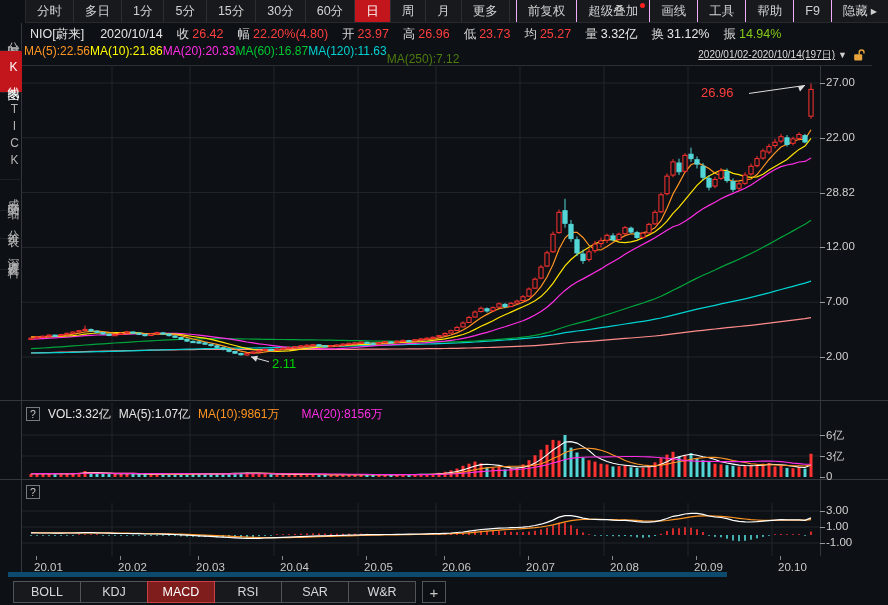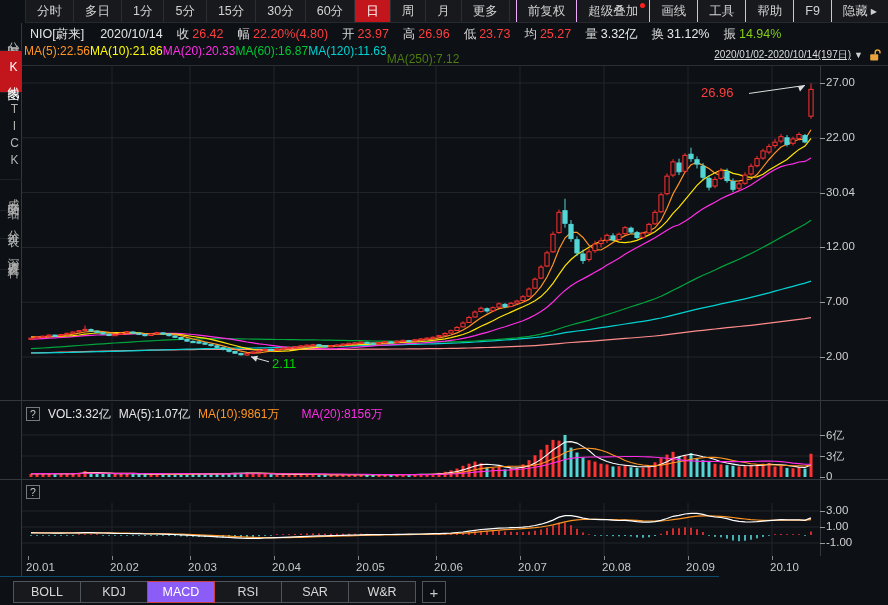--- a/index.html
+++ b/index.html
@@ -19,21 +19,21 @@
   .mitem .arr{font-style:normal;font-size:8px;margin-left:3px;color:#cfcfcf}
   
   .infobar{position:absolute;left:25px;top:23px;right:0;height:22px;display:flex;align-items:center;
            font-size:12.5px;color:#e4e4e4;white-space:nowrap}
   .infobar .sym{margin-left:5px}
   .infobar .idate{margin-left:16px}
   .ifield{margin-left:14px}
   .ifield .lab{color:#d8d8d8}
   .ifield .val{margin-left:3px}
   
-  .mabar{position:absolute;left:22px;top:45px;right:0;height:21px;display:flex;align-items:center;
+  .mabar{position:absolute;left:22px;top:45px;right:16px;height:21px;display:flex;align-items:center;
          font-size:12px;border-bottom:1px solid #2b2e33;background:#0d1014}
   .rangebox{margin-left:auto;display:flex;align-items:center;margin-right:6px;cursor:pointer}
   .rangebox .rl{color:#dcdcdc;text-decoration:underline;font-size:10px}
   .rangebox .tri{font-size:9px;color:#cfcfcf;margin-left:3px}
   .rangebox svg{margin-left:5px}
   
   .sidebar{position:absolute;left:0;top:23px;width:22px;height:554px;background:#0d1014;
            border-right:1px solid #34383e;display:flex;flex-direction:column;align-items:center}
   .side-item{writing-mode:vertical-rl;text-orientation:upright;letter-spacing:3px;color:#b4b4b4;
              font-size:12px;padding:9px 0;width:22px;text-align:center;cursor:pointer;
@@ -44,28 +44,28 @@
   .divider{position:absolute;left:0;right:0;height:1px;background:#34383e}
   .vline-right{position:absolute;left:820px;top:66px;width:1px;height:490px;background:#34383e}
   .rail-label{position:absolute;left:826px;width:60px;font-size:11.5px;color:#d0d0d0;white-space:nowrap}
   .rail-tick{position:absolute;left:820px;width:5px;height:1px;background:#9a9a9a}
   .pane-header{position:absolute;left:22px;right:68px;height:20px;display:flex;align-items:center;
                font-size:12px;white-space:nowrap;z-index:5}
   .helpbox{width:14px;height:14px;border:1px solid #767b82;color:#c8c8c8;font-size:10.5px;
            display:flex;align-items:center;justify-content:center;margin-left:4px;cursor:pointer}
   .pane-header .hlabel{margin-left:8px}
   
-  .xaxis{position:absolute;left:0;top:556px;width:719px;height:21px;border-bottom:1px solid #0c4a6e}
+  .xaxis{position:absolute;left:8px;top:556px;width:719px;height:21px;border-bottom:5px solid #0c4a6e}
   .xlabel{position:absolute;top:5px;font-size:11.5px;color:#c8c8c8}
   .xtick{position:absolute;top:0;width:1px;height:4px;background:#85898f}
   
   .tabbar{position:absolute;left:14px;top:581px;display:flex;align-items:center}
   .tab{width:68px;height:22px;line-height:20px;text-align:center;border:1px solid #50555b;
        margin-left:-1px;background:#17191d;color:#d8d8d8;font-size:12.5px;cursor:pointer}
-  .tab.active{background:#8b5cf6;border-color:#c84046;color:#fff;z-index:2}
+  .tab.active{background:#7f1d1d;border-color:#c84046;color:#fff;z-index:2}
   .addbox{width:24px;height:22px;margin-left:6px;border:1px solid #50555b;color:#c8c8c8;
           display:flex;align-items:center;justify-content:center;font-size:15px;cursor:pointer}
 </style>
 </head>
 <body>
 
 <div class="app">
 
   <div class="menubar">
     <div class="menu-left">
@@ -738,21 +738,21 @@
       <polyline points="9.0,29.9 15.0,30.0 21.0,30.0 27.0,30.0 33.0,30.1 39.0,30.1 45.0,30.0 51.0,30.0 57.0,29.8 63.0,29.7 69.0,29.7 75.0,29.8 81.0,30.0 87.0,30.2 93.0,30.4 99.0,30.5 105.0,30.5 111.0,30.6 117.0,30.7 123.0,31.0 129.0,31.0 135.0,31.0 141.0,31.1 147.0,31.3 153.0,31.5 159.0,31.9 165.0,32.2 171.0,32.5 177.0,32.8 183.0,33.1 189.0,33.4 195.0,33.8 201.0,34.1 207.0,34.5 213.0,34.8 219.0,35.2 225.0,35.4 231.0,35.4 237.0,35.3 243.0,35.0 249.0,34.9 255.0,34.7 261.0,34.4 267.0,34.2 273.0,33.9 279.0,33.6 285.0,33.3 291.0,33.1 297.0,32.9 303.0,32.8 309.0,32.7 315.0,32.5 321.0,32.4 327.0,32.2 333.0,32.0 339.0,31.8 345.0,31.7 351.0,31.7 357.0,31.7 363.0,31.5 369.0,31.5 375.0,31.4 381.0,31.3 387.0,31.2 393.0,31.1 399.0,31.0 405.0,30.9 411.0,30.7 417.0,30.6 423.0,30.3 429.0,30.0 435.0,29.5 441.0,29.0 447.0,28.2 453.0,27.4 459.0,26.5 465.0,26.1 471.0,25.6 477.0,25.1 483.0,25.0 489.0,24.7 495.0,24.5 501.0,24.1 507.0,23.5 513.0,22.5 519.0,21.2 525.0,19.4 531.0,17.1 537.0,14.1 543.0,12.7 549.0,12.7 555.0,13.7 561.0,15.2 567.0,16.0 573.0,16.4 579.0,16.7 585.0,16.7 591.0,17.2 597.0,17.5 603.0,17.4 609.0,17.8 615.0,18.6 621.0,19.1 627.0,19.2 633.0,18.7 639.0,17.4 645.0,15.5 651.0,13.3 657.0,12.4 663.0,11.0 669.0,10.3 675.0,10.3 681.0,11.3 687.0,13.0 693.0,14.0 699.0,14.5 705.0,15.7 711.0,17.3 717.0,18.4 723.0,18.9 729.0,19.0 735.0,18.7 741.0,18.2 747.0,17.7 753.0,17.2 759.0,16.7 765.0,16.9 771.0,16.9 777.0,16.9 783.0,17.4 789.0,14.9" fill="none" stroke="#ffffff" stroke-width="1.2"></polyline>
     </svg>
 
   <div class="vline-right"></div>
   <div id="rails">
       <div class="rail-tick" style="top: 83px;"></div>
       <div class="rail-label" style="top: 76px;">27.00</div>
       <div class="rail-tick" style="top: 137.8px;"></div>
       <div class="rail-label" style="top: 130.8px;">22.00</div>
       <div class="rail-tick" style="top: 192.6px;"></div>
-      <div class="rail-label" style="top: 185.6px;">30.04</div>
+      <div class="rail-label" style="top: 185.6px;">28.82</div>
       <div class="rail-tick" style="top: 247.4px;"></div>
       <div class="rail-label" style="top: 240.4px;">12.00</div>
       <div class="rail-tick" style="top: 302.2px;"></div>
       <div class="rail-label" style="top: 295.2px;">7.00</div>
       <div class="rail-tick" style="top: 357px;"></div>
       <div class="rail-label" style="top: 350px;">2.00</div>
       <div class="rail-tick" style="top: 435px;"></div>
       <div class="rail-label" style="top: 428px;">6亿</div>
       <div class="rail-tick" style="top: 456px;"></div>
       <div class="rail-label" style="top: 449px;">3亿</div>

